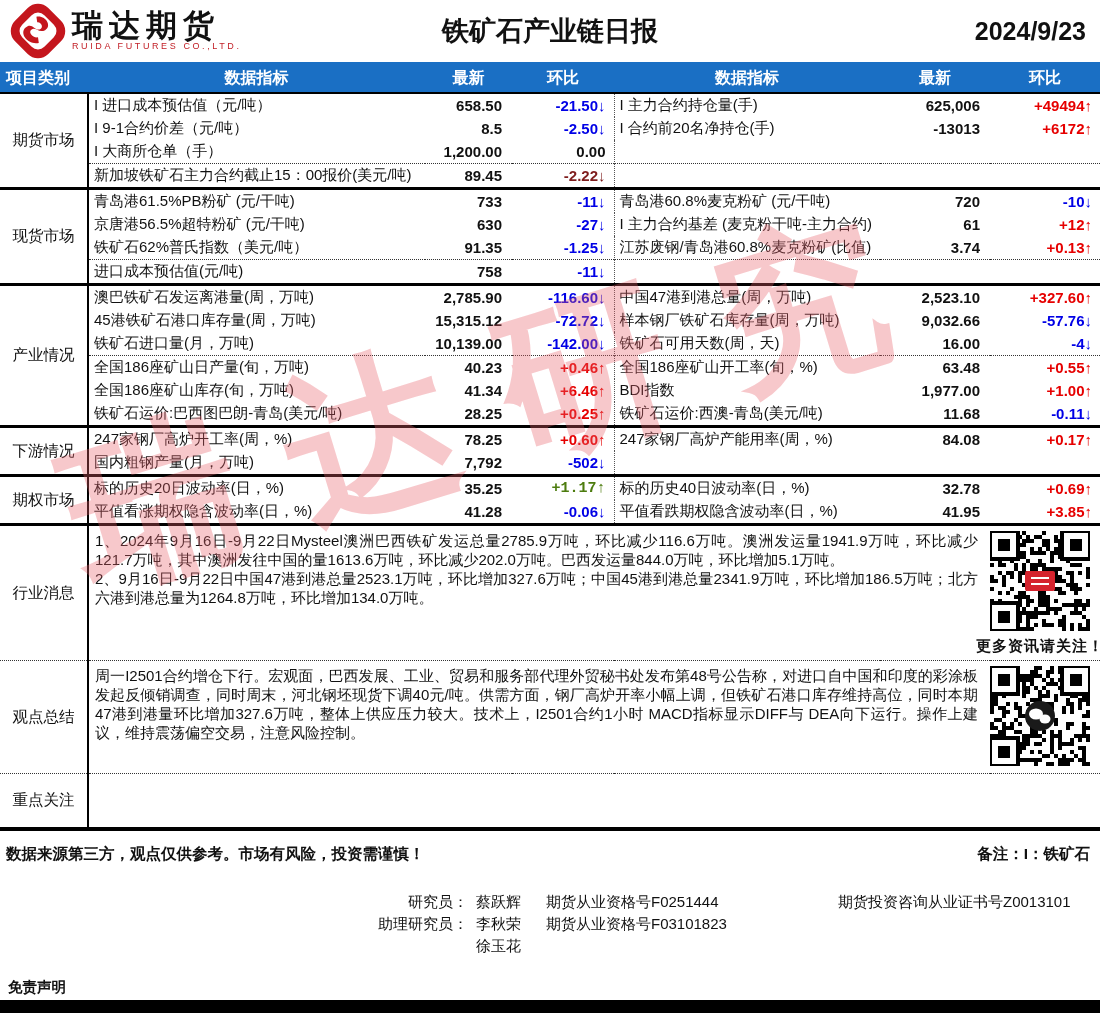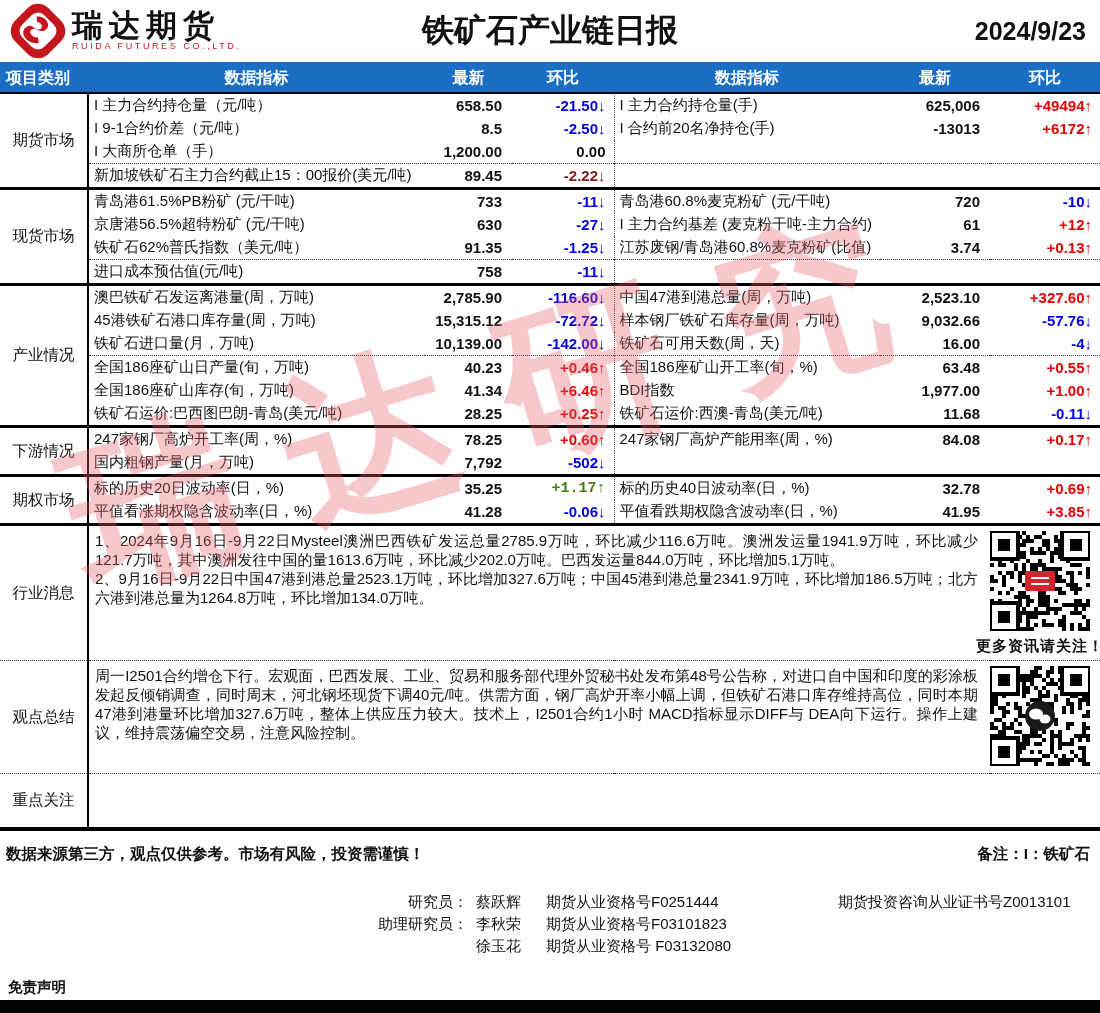--- a/index.html
+++ b/index.html
@@ -6,21 +6,21 @@
   body{width:1100px;height:1013px;position:relative;overflow:hidden;
        font-family:"Liberation Sans","DejaVu Sans",sans-serif;color:#111;}
   .report{position:relative;width:1100px;height:1013px;}
 
   
   .top{height:62px;display:flex;align-items:center;position:relative;}
   .brandwrap{display:flex;align-items:center;gap:6px;padding-left:10px;width:330px;}
   .logo{width:56px;height:56px;flex:0 0 auto;}
   .brandtxt .cn{font-size:31px;font-weight:bold;letter-spacing:6px;line-height:30px;}
   .brandtxt .en{font-size:9px;color:#c22027;letter-spacing:2.6px;line-height:11px;}
-  .title{position:absolute;left:0;right:0;text-align:center;font-size:32px;font-weight:bold;}
+  .title{position:absolute;left:0;right:0;text-align:center;font-size:27px;font-weight:bold;}
   .date{margin-left:auto;padding-right:14px;font-size:25px;font-weight:bold;}
 
   
   table{border-collapse:collapse;table-layout:fixed;width:1100px;}
   thead th{background:var(--hdr,#1a6fc4);color:#fff;font-size:16px;font-weight:bold;
            height:28px;padding:0 6px;border-top:2px solid #1a6fc4;}
   th.l{text-align:left;} th.c{text-align:center;}
   td{font-size:15px;padding:0 5px;height:23px;overflow:hidden;white-space:nowrap;}
   td.cat{border-right:2.5px solid #000;text-align:center;font-size:15.5px;padding:0 2px;white-space:normal;}
   td.ind{text-align:left;padding-left:5px;}
@@ -93,21 +93,21 @@
           <th class="c">最新</th>
           <th class="c">环比</th>
           <th class="c">数据指标</th>
           <th class="c">最新</th>
           <th class="c">环比</th>
         </tr>
       </thead>
     <tbody>
         <tr class="first">
           <td class="cat" rowspan="4">期货市场</td>
-          <td class="ind">I 主力合约持仓量（元/吨）</td>
+          <td class="ind">I 进口成本预估值（元/吨）</td>
           <td class="val">658.50</td>
           <td class="chg" style="color: rgb(0, 0, 230);">-21.50↓</td>
           <td class="ind middot">I 主力合约持仓量(手)</td>
           <td class="val">625,006</td>
           <td class="chg" style="color: rgb(230, 0, 0);">+49494↑</td>
         </tr>
         <tr>
           <td class="ind">I 9-1合约价差（元/吨）</td>
           <td class="val">8.5</td>
           <td class="chg" style="color: rgb(0, 0, 230);">-2.50↓</td>
@@ -750,21 +750,20 @@
       </div>
       <div class="resline">
         <div class="role">助理研究员：</div>
         <div class="name">李秋荣</div>
         <div class="cert">期货从业资格号F03101823</div>
         <div class="extra"></div>
       </div>
       <div class="resline">
         <div class="role"></div>
         <div class="name">徐玉花</div>
-        <div class="cert">期货从业资格号 F03132080</div>
         <div class="extra"></div>
       </div>
     </div>
 
   <div class="disc">
     <div class="dtitle">免责声明</div>
     <div>本报告中的信息均来源于公开可获得资料，瑞达期货股份有限公司力求准确可靠，但对这些信息的准确性及完整性不做任何保证，据此投资，责任自负。本报告不构成个人投资建议，客户应考虑本报告中的任何意见或建议是否符合其特定状况。本报告版权仅为我公司所有，未经书面许可，任何机构和个人不得以任何形式翻版、复制和发布。如引用、刊发，需注明出处为瑞达期货股份有限公司研究院，且不得对本报告进行有悖原意的引用、删节和修改。</div>
   </div>
 
   <div class="bottombar"></div>

